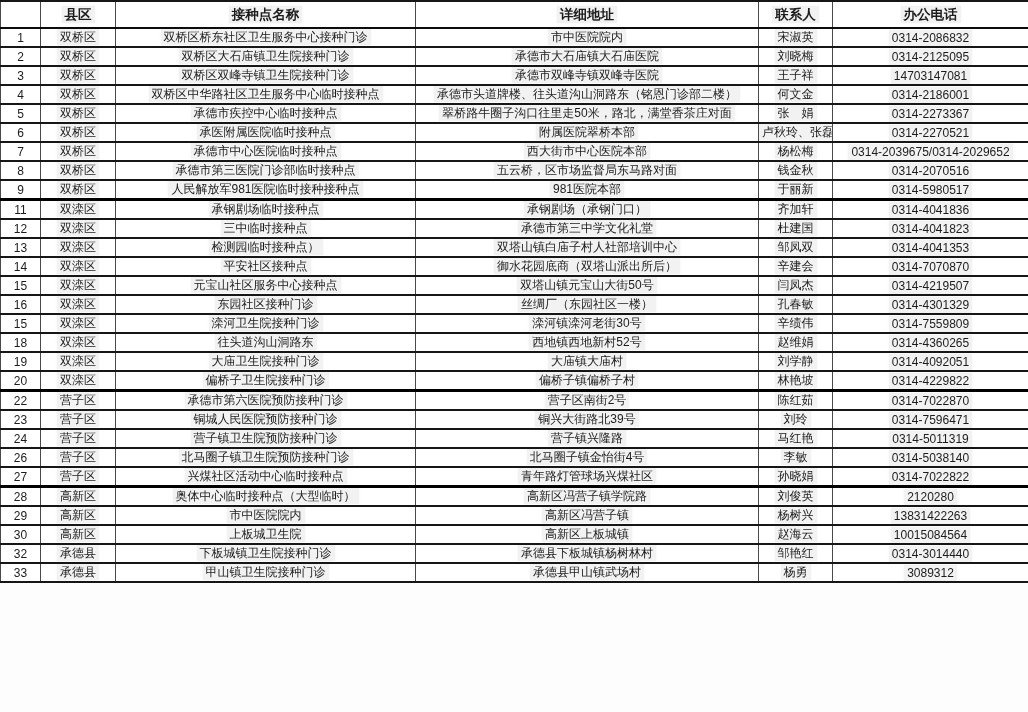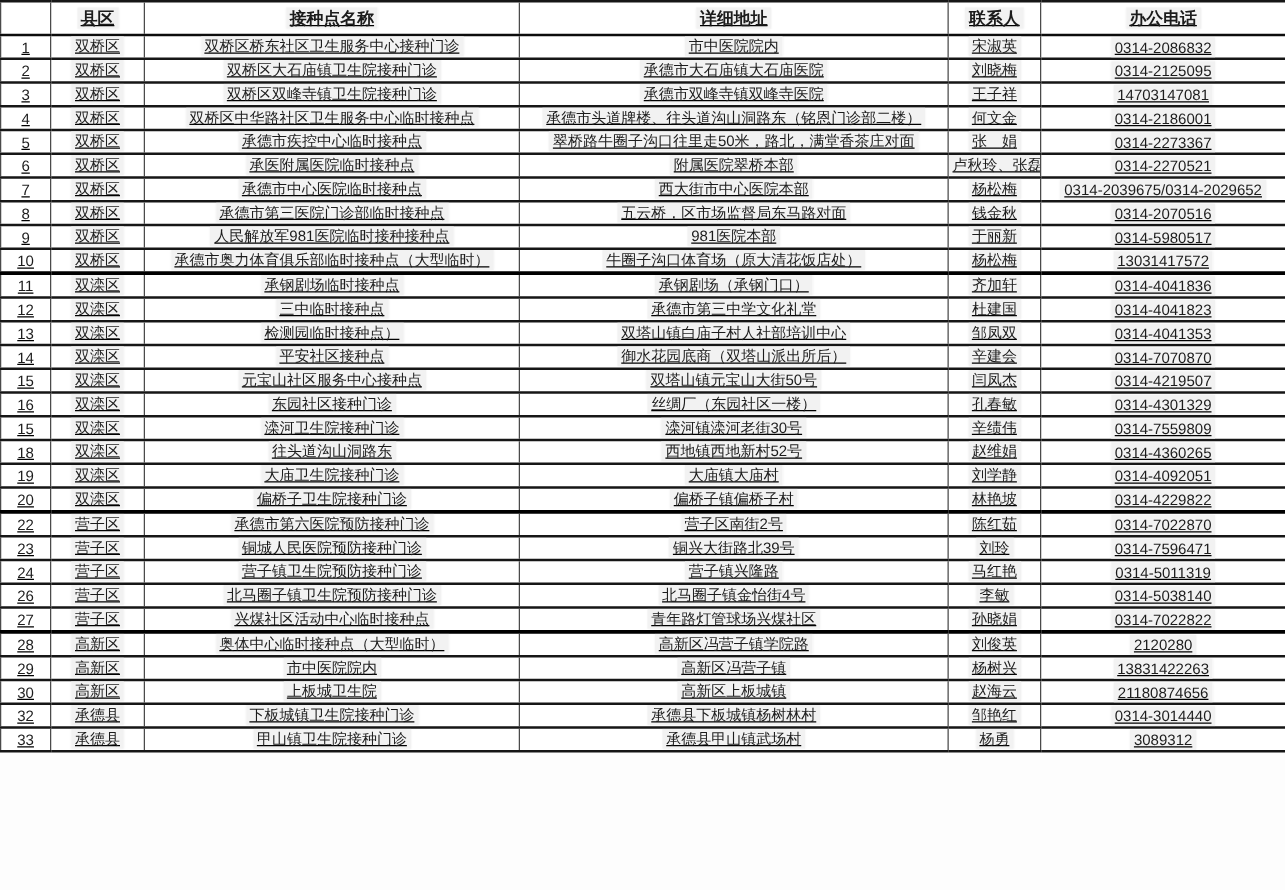--- a/index.html
+++ b/index.html
@@ -9,21 +9,20 @@
     height: 712px;
     background: #fdfdfd;
     font-family: "Liberation Sans", "DejaVu Sans", sans-serif;
   }
   table.sites {
     width: 1028px;
     height: 551px;
     border-collapse: collapse;
     table-layout: fixed;
     background: #ffffff;
-    text-decoration: underline;
   }
   table.sites th,
   table.sites td {
     border-left: 1px solid #4a4a4a;
     border-right: 1px solid #4a4a4a;
     border-top: 2px solid #161616;
     border-bottom: 2px solid #161616;
     text-align: center;
     vertical-align: middle;
     padding: 0;
@@ -142,28 +141,20 @@
         <td class="col-5"><span>0314-2070516</span></td>
       </tr>
       <tr>
         <td class="col-0"><span>9</span></td>
         <td class="col-1"><span>双桥区</span></td>
         <td class="col-2"><span>人民解放军981医院临时接种接种点</span></td>
         <td class="col-3"><span>981医院本部</span></td>
         <td class="col-4"><span>于丽新</span></td>
         <td class="col-5"><span>0314-5980517</span></td>
       </tr>
-      <tr>
-        <td class="col-0"><span>10</span></td>
-        <td class="col-1"><span>双桥区</span></td>
-        <td class="col-2"><span>承德市奥力体育俱乐部临时接种点（大型临时）</span></td>
-        <td class="col-3"><span>牛圈子沟口体育场（原大清花饭店处）</span></td>
-        <td class="col-4"><span>杨松梅</span></td>
-        <td class="col-5"><span>13031417572</span></td>
-      </tr>
       <tr class="group-start">
         <td class="col-0"><span>11</span></td>
         <td class="col-1"><span>双滦区</span></td>
         <td class="col-2"><span>承钢剧场临时接种点</span></td>
         <td class="col-3"><span>承钢剧场（承钢门口）</span></td>
         <td class="col-4"><span>齐加轩</span></td>
         <td class="col-5"><span>0314-4041836</span></td>
       </tr>
       <tr>
         <td class="col-0"><span>12</span></td>
@@ -292,21 +283,21 @@
         <td class="col-3"><span>高新区冯营子镇</span></td>
         <td class="col-4"><span>杨树兴</span></td>
         <td class="col-5"><span>13831422263</span></td>
       </tr>
       <tr>
         <td class="col-0"><span>30</span></td>
         <td class="col-1"><span>高新区</span></td>
         <td class="col-2"><span>上板城卫生院</span></td>
         <td class="col-3"><span>高新区上板城镇</span></td>
         <td class="col-4"><span>赵海云</span></td>
-        <td class="col-5"><span>21180874656</span></td>
+        <td class="col-5"><span>10015084564</span></td>
       </tr>
       <tr>
         <td class="col-0"><span>32</span></td>
         <td class="col-1"><span>承德县</span></td>
         <td class="col-2"><span>下板城镇卫生院接种门诊</span></td>
         <td class="col-3"><span>承德县下板城镇杨树林村</span></td>
         <td class="col-4"><span>邹艳红</span></td>
         <td class="col-5"><span>0314-3014440</span></td>
       </tr>
       <tr>

